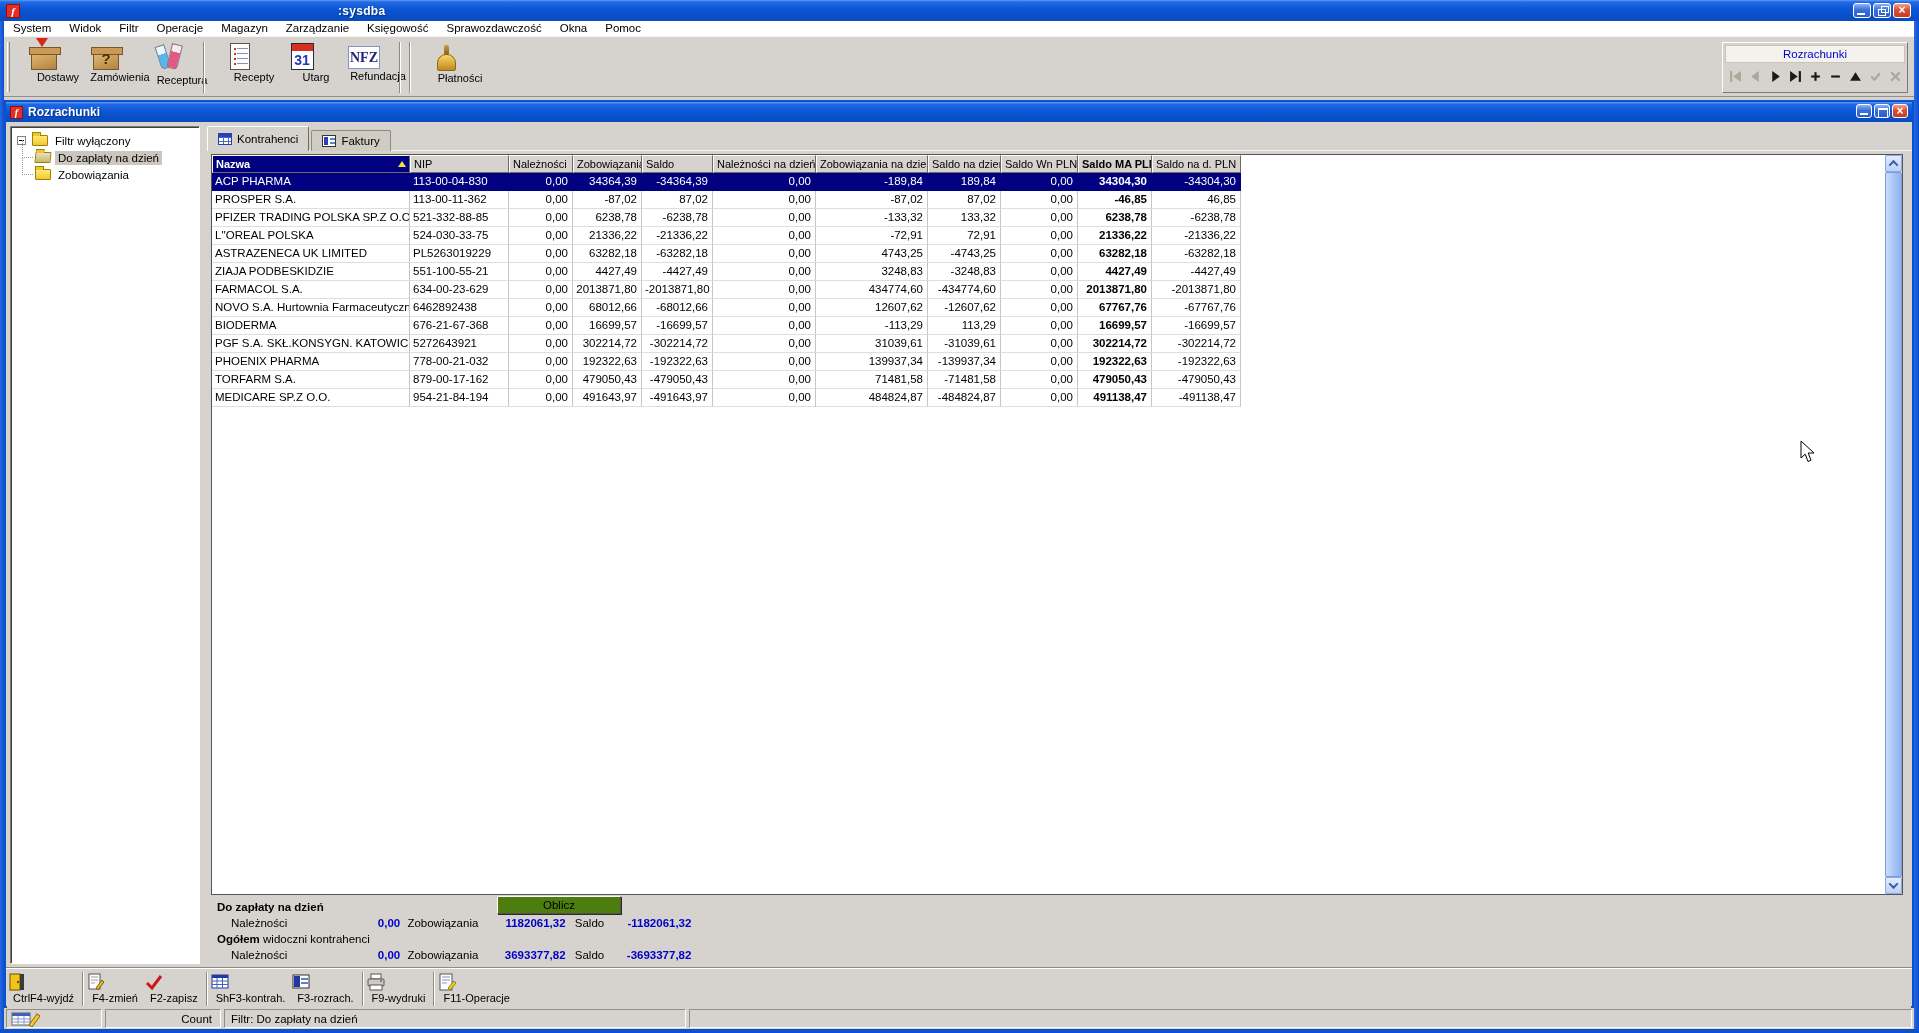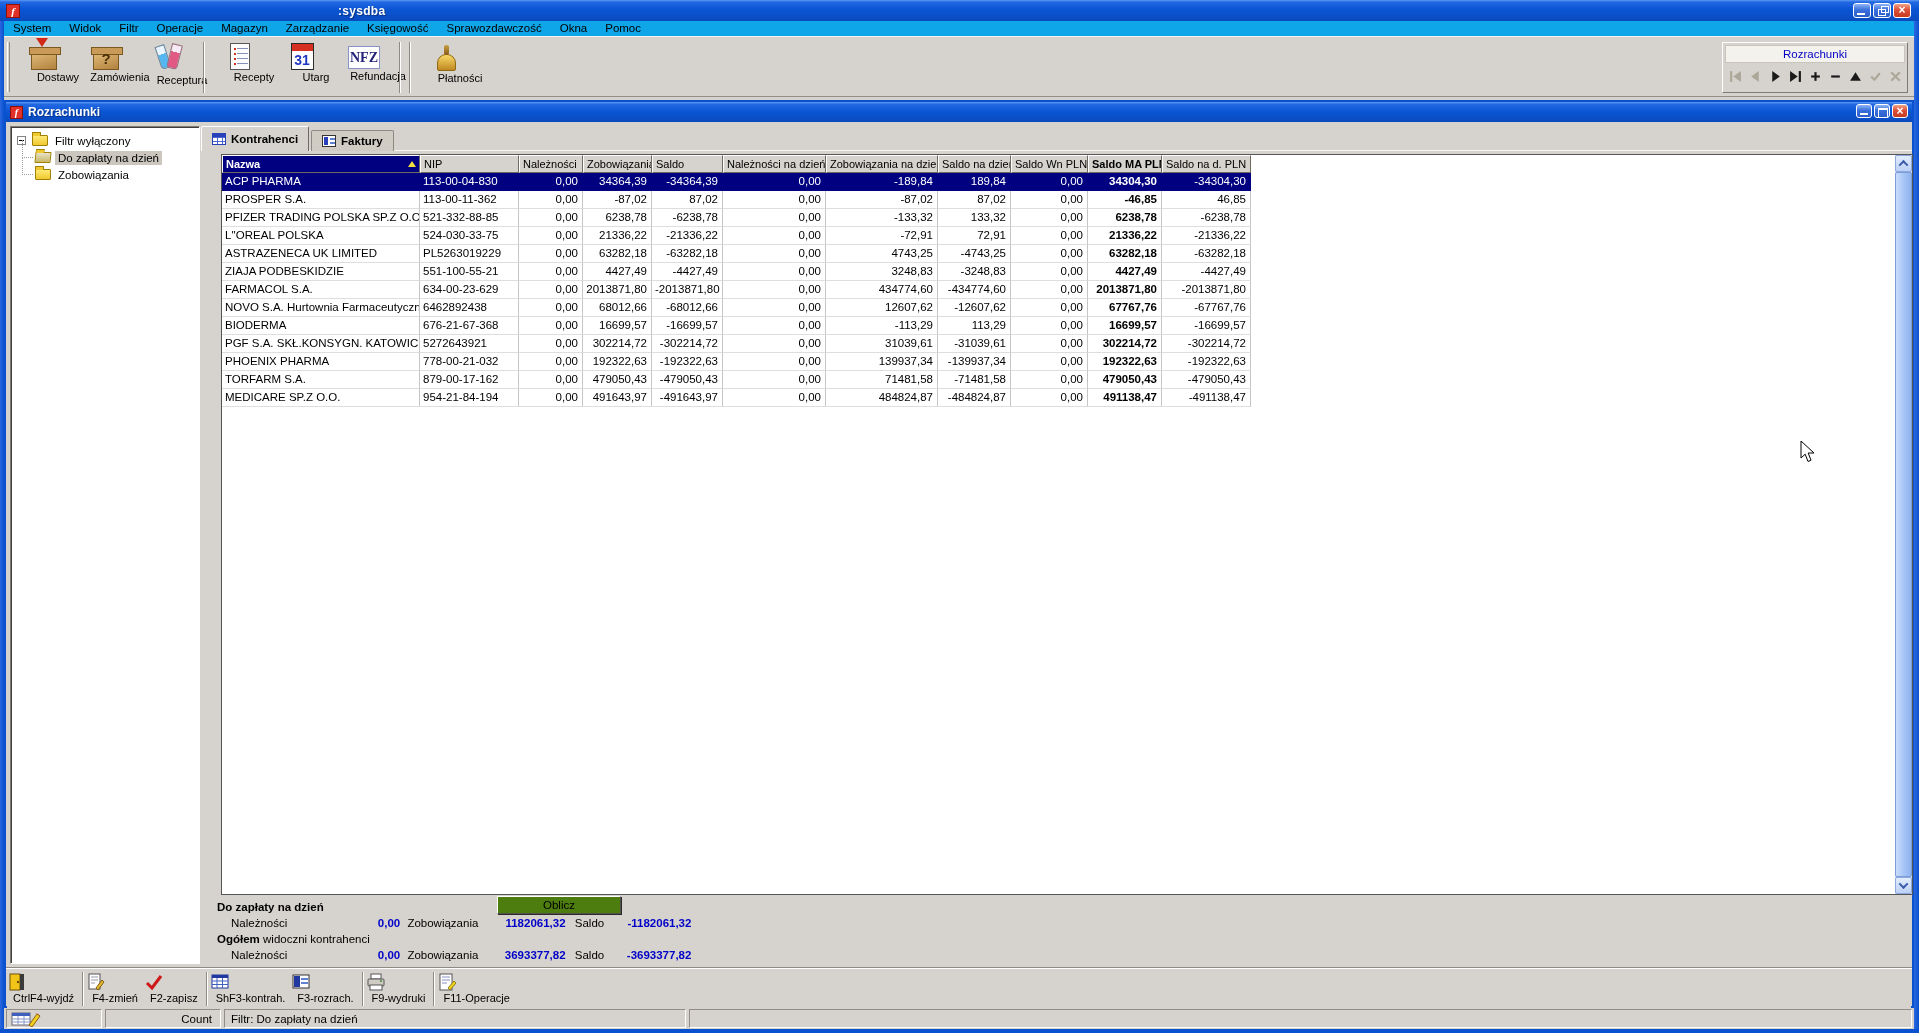--- a/index.html
+++ b/index.html
@@ -24,21 +24,21 @@
   .win-btns { position:absolute; right:8px; top:3px; display:flex; gap:2px; }
   .wbtn { width:18px; height:15px; border:1px solid #fff; border-radius:3px;
     background:linear-gradient(180deg,#8FB4F4,#3A70DC 45%,#2A5ECA); position:relative; }
   .wbtn.close { background:linear-gradient(180deg,#F0A488,#DD5038 45%,#C63A20); }
   .wbtn.min::before { content:""; position:absolute; left:3px; bottom:2px; width:8px; height:2px; background:#fff; }
   .wbtn.restore::before { content:""; position:absolute; left:4px; top:5px; width:6px; height:5px; border:1px solid #fff; }
   .wbtn.restore::after { content:""; position:absolute; left:7px; top:2px; width:6px; height:5px; border:1px solid #fff; }
   .wbtn.close::before { content:"\00d7"; position:absolute; left:0; right:0; top:-1px; text-align:center; color:#fff; font:bold 12px "Liberation Sans",sans-serif; }
 
   
-  .menubar { position:absolute; left:4px; top:21px; width:1910px; height:15px; background:#0ea5e9;
+  .menubar { position:absolute; left:4px; top:21px; width:1910px; height:15px; background:#ffffff;
     display:flex; align-items:center; font-size:11.5px; z-index:40; }
   .menu-item { padding:0 9px; height:15px; line-height:15px; }
 
   
   .toolbar { position:absolute; left:4px; top:36px; width:1910px; height:61px; background:#D6D3CE;
     border-top:1px solid #F6F4EE; border-bottom:1px solid #928E86; z-index:40; }
   .tb-grip { position:absolute; left:3px; top:5px; width:3px; height:50px;
     border-left:1px solid #FFF; border-right:1px solid #8E8A82; }
   .tb-row { position:absolute; left:9px; top:2px; display:flex; align-items:stretch; height:57px; }
   .tb-group { display:flex; }
@@ -127,37 +127,37 @@
   .expander::before { content:""; position:absolute; left:1px; top:3px; width:5px; height:1px; background:#000; }
   .folder { width:16px; height:11px; background:linear-gradient(180deg,#FFE973,#F0C830); border:1px solid #A08000;
     border-radius:1px; position:relative; margin:0 4px 0 2px; flex:0 0 aupx; flex:0 0 auto; }
   .folder::before { content:""; position:absolute; left:-1px; top:-4px; width:7px; height:3px;
     background:#F0C830; border:1px solid #A08000; border-bottom:none; border-radius:1px 1px 0 0; }
   .folder.open { background:linear-gradient(180deg,#E8E0C8,#C8B868); transform:skewX(-6deg); }
   .tree-label { padding:1px 3px; }
   .tree-label.selected { background:#CBC7BF; }
 
   
-  .tabs { position:absolute; left:195px; top:23px; height:26px; display:flex; align-items:flex-end; z-index:5;font-weight:bold; }
+  .tabs { position:absolute; left:201px; top:23px; height:26px; display:flex; align-items:flex-end; z-index:5; }
   .tab { display:flex; align-items:center; gap:5px; padding:0 10px; font-size:11.5px;
     background:#D0CCC4; border:1px solid #8E8A82; border-bottom:none; height:21px; margin-right:2px; border-radius:2px 2px 0 0; }
   .tab.active { background:#D6D3CE; height:25px; border-color:#FFF #6E6A62 transparent #FFF; position:relative; z-index:6; }
   .tab-underline { position:absolute; left:205px; top:48px; width:1701px; height:1px; background:#F6F4EE; }
   .tab-icon-grid { width:14px; height:12px; background:
       linear-gradient(#2840B8 0 3px, transparent 3px),
       repeating-linear-gradient(90deg, transparent 0 4px, #4868D0 4px 5px),
       repeating-linear-gradient(180deg, transparent 0 3px, #4868D0 3px 4px),
       #FFF;
     border:1px solid #2840B8; }
   .tab-icon-form { width:14px; height:12px; background:#FFF; border:1px solid #333; position:relative; }
   .tab-icon-form::before { content:""; position:absolute; left:1px; top:1px; width:4px; height:8px; background:#2840B8; }
   .tab-icon-form::after { content:""; position:absolute; left:7px; top:2px; width:5px; height:2px; background:#6080D0; box-shadow:0 4px 0 #6080D0; }
 
   
-  .grid-frame { position:absolute; left:215px; top:52px; width:1692px; height:741px; background:#FFF;
+  .grid-frame { position:absolute; left:205px; top:52px; width:1692px; height:741px; background:#FFF;
     border:1px solid #565656; overflow:hidden; }
   .grid-header { display:flex; height:18px; }
   .hc { background:#D6D3CE; border:1px solid; border-color:#FFF #6E6A62 #6E6A62 #FFF;
     font-size:11px; line-height:16px; padding-left:3px; white-space:nowrap; overflow:hidden; }
   .hc.sorted { background:#000080; color:#FFF; font-weight:bold; position:relative; }
   .sort-arrow { position:absolute; right:3px; top:5px; width:0; height:0;
     border-left:4px solid transparent; border-right:4px solid transparent; border-bottom:6px solid #F0E040; }
   .grid-row { display:flex; height:18px; }
   .gc { border-right:1px solid #C6C6C6; border-bottom:1px solid #DEDEDE; font-size:11.5px; line-height:17px;
     padding:0 3px; white-space:nowrap; overflow:hidden; }

